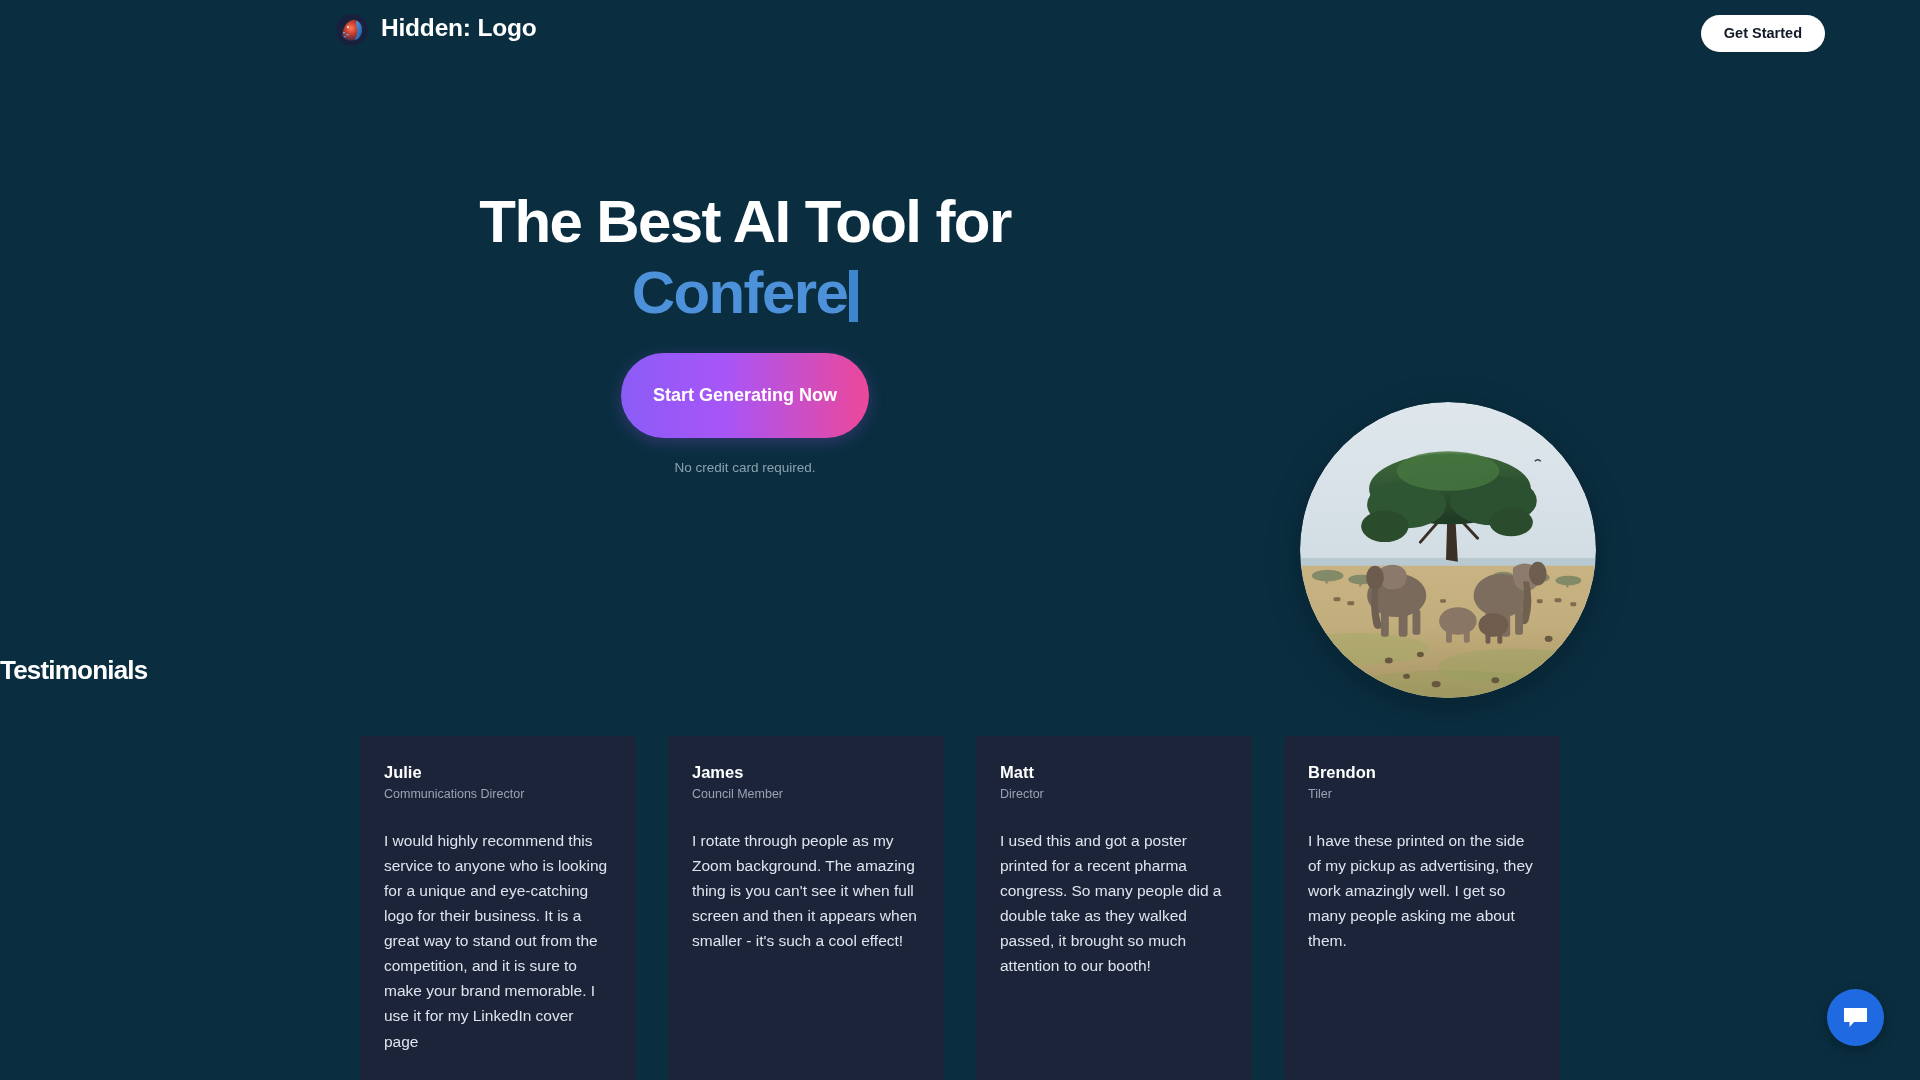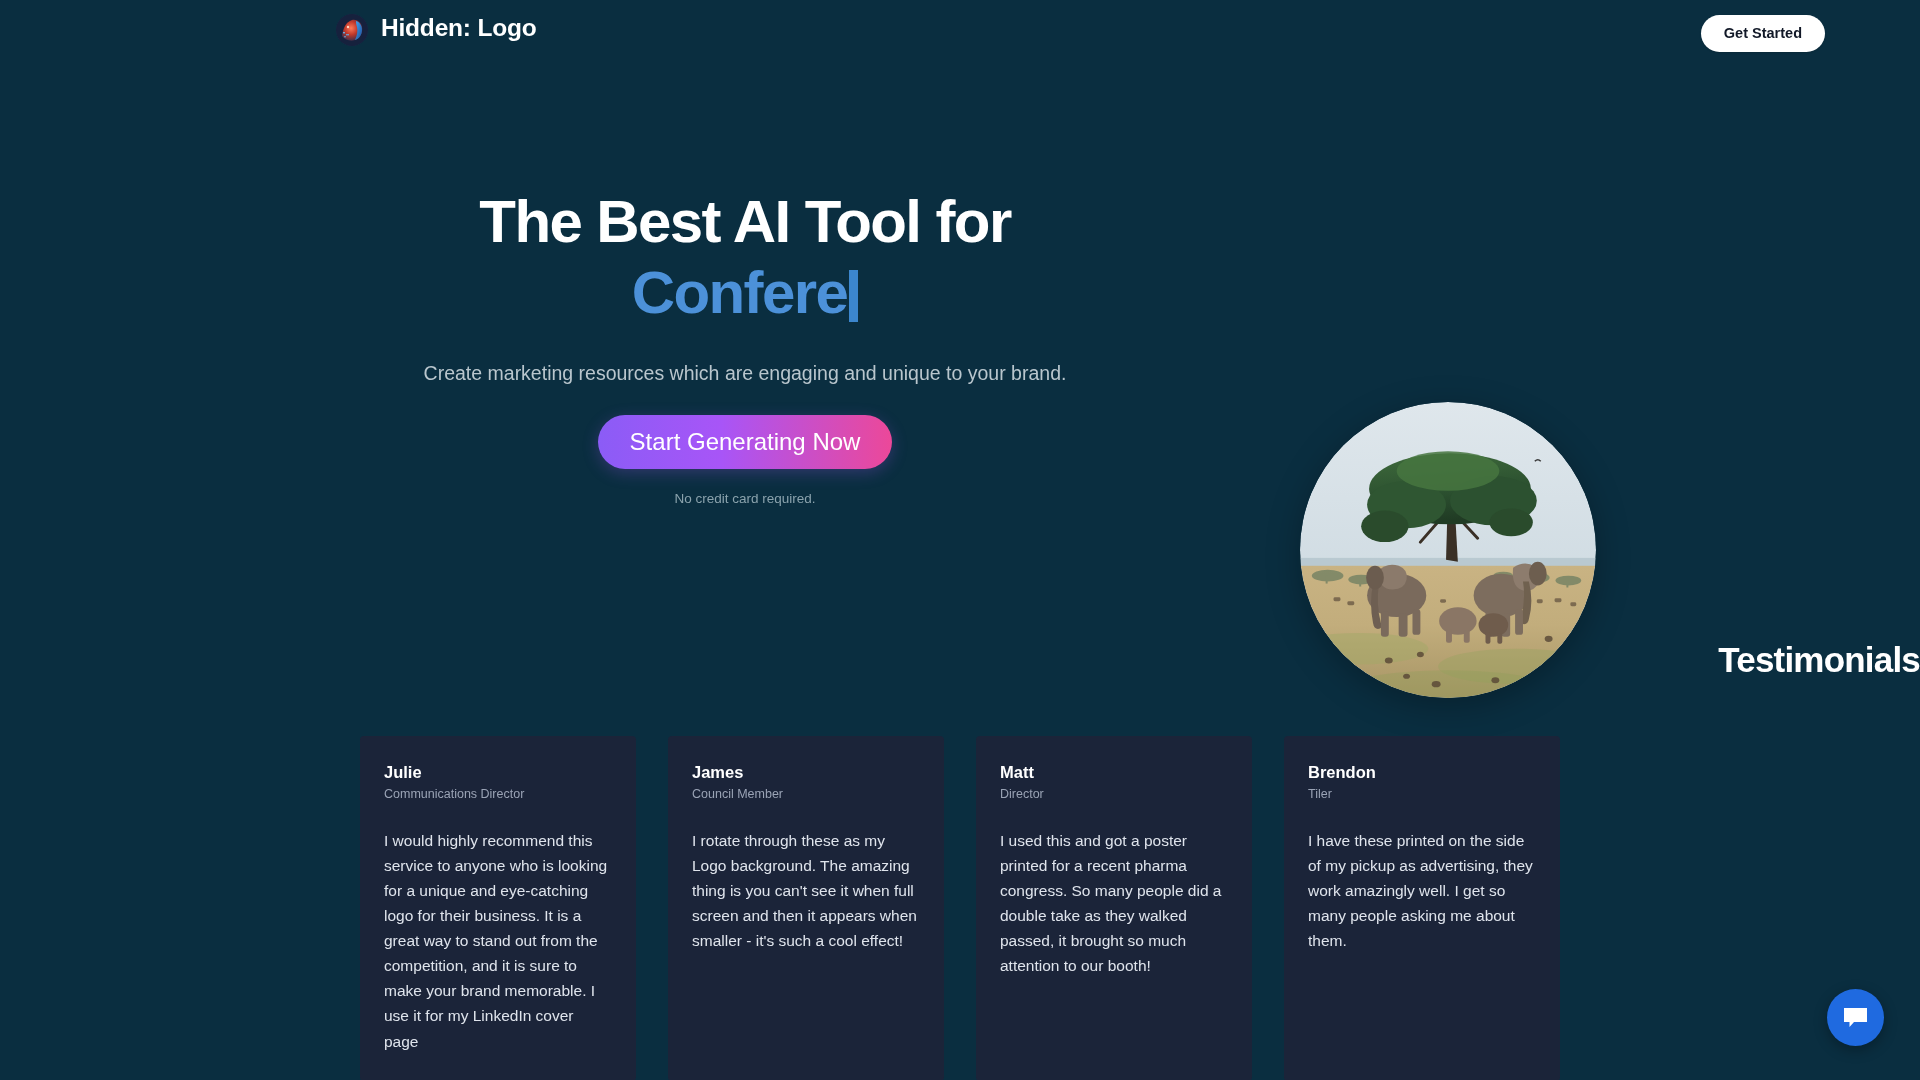--- a/index.html
+++ b/index.html
@@ -129,24 +129,24 @@
     line-height: 1.5;
     color: #b9c6cd;
     font-weight: 400;
   }
 
   .hero-cta {
     margin-top: 27px;
     display: inline-block;
     border: none;
     border-radius: 999px;
-    padding: 13px 32px;
+    padding: 32px 32px;
     font-family: inherit;
-    font-size: 24px;
-    font-weight: 400;
+    font-size: 18px;
+    font-weight: 700;
     color: #ffffff;
     cursor: pointer;
     background: linear-gradient(90deg, #8b5cf6 0%, #a855f7 42%, #ec4899 100%);
     box-shadow: 0 4px 16px rgba(168,85,247,.25);
   }
 
   .hero-note {
     margin-top: 22px;
     font-size: 13.5px;
     color: #8ba3ad;
@@ -168,25 +168,26 @@
 
   
   .testimonials {
     position: absolute;
     top: 640px;
     left: 0;
     width: 1920px;
   }
 
   .testimonials-title {
-    text-align: right;
-    font-size: 35px;
+    text-align: left;
+    font-size: 26px;
     font-weight: 800;
     letter-spacing: -0.8px;
     color: #ffffff;
+    margin-top: 15px;
   }
 
   .cards-row {
     position: absolute;
     top: 96px;
     left: 360px;
     width: 1200px;
     display: flex;
     gap: 32px;
   }
@@ -278,21 +279,20 @@
   <section class="hero">
 
     <div class="hero-copy">
       <h1 class="hero-title">
         <span>The Best AI Tool for</span>
         <span class="line2">
           <span>Confere</span><span class="type-caret"></span>
         </span>
       </h1>
 
-      <p class="hero-sub">Create marketing resources which are engaging and unique to your brand.</p>
 
       <button class="hero-cta">Start Generating Now</button>
 
       <p class="hero-note">No credit card required.</p>
     </div>
 
     <div class="hero-figure">
       <svg viewBox="0 0 300 300" aria-hidden="true">
         <defs>
           <clipPath id="circ">
@@ -409,21 +409,21 @@
 
       <article class="t-card">
         <div class="t-name">Julie</div>
         <div class="t-role">Communications Director</div>
         <p class="t-quote">I would highly recommend this service to anyone who is looking for a unique and eye-catching logo for their business. It is a great way to stand out from the competition, and it is sure to make your brand memorable. I use it for my LinkedIn cover page</p>
       </article>
 
       <article class="t-card">
         <div class="t-name">James</div>
         <div class="t-role">Council Member</div>
-        <p class="t-quote">I rotate through these as my Logo background. The amazing thing is you can't see it when full screen and then it appears when smaller - it's such a cool effect!</p>
+        <p class="t-quote">I rotate through people as my Zoom background. The amazing thing is you can't see it when full screen and then it appears when smaller - it's such a cool effect!</p>
       </article>
 
       <article class="t-card">
         <div class="t-name">Matt</div>
         <div class="t-role">Director</div>
         <p class="t-quote">I used this and got a poster printed for a recent pharma congress. So many people did a double take as they walked passed, it brought so much attention to our booth!</p>
       </article>
 
       <article class="t-card">
         <div class="t-name">Brendon</div>

